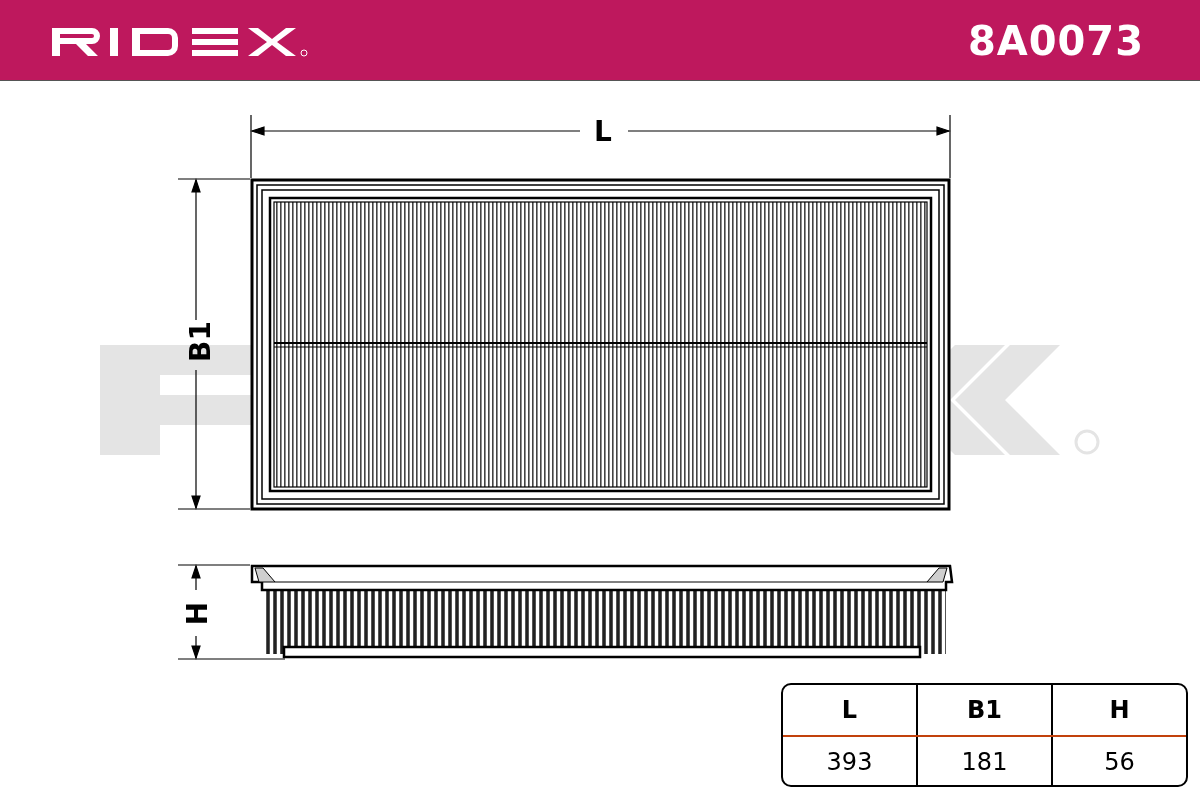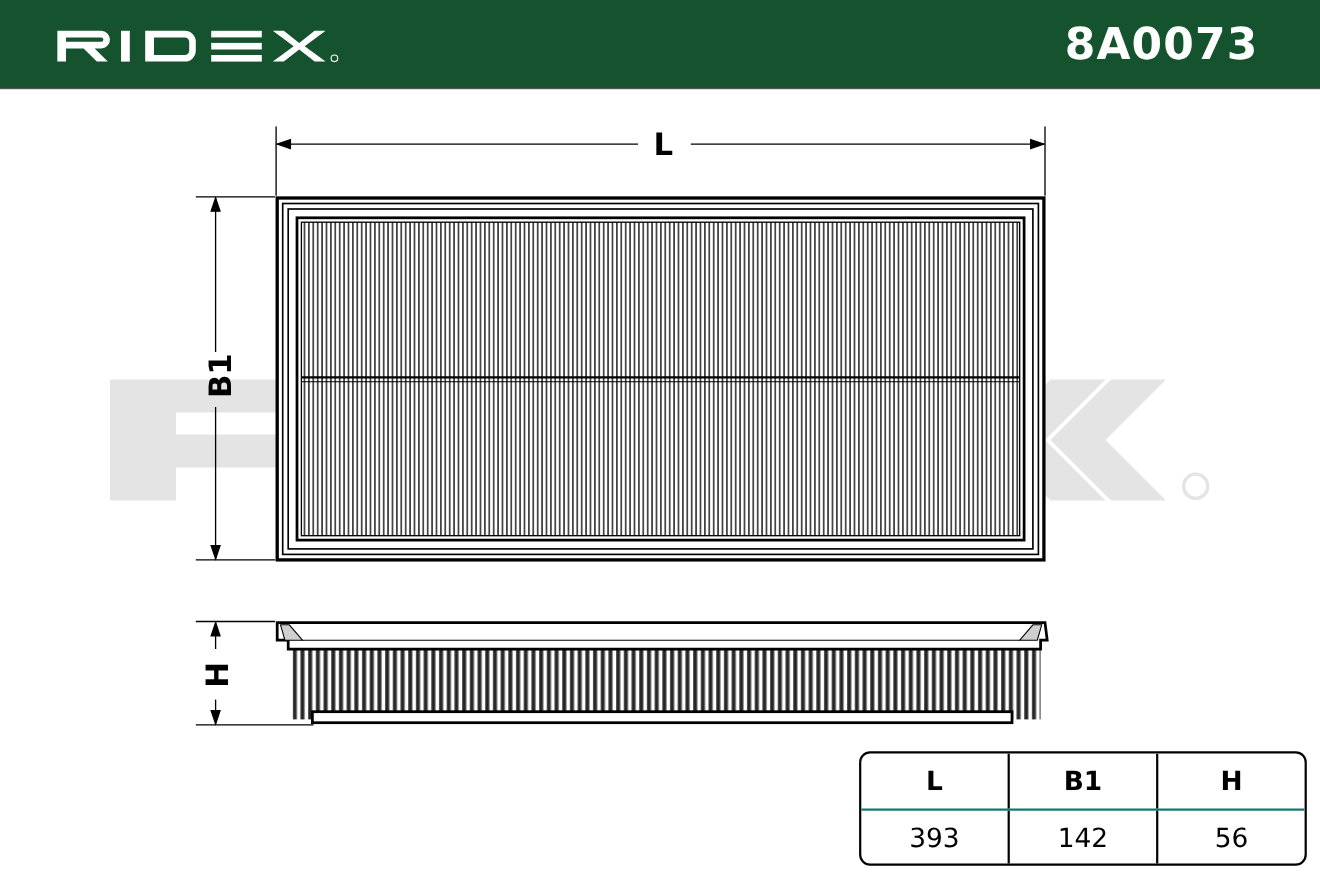--- a/index.html
+++ b/index.html
@@ -2,21 +2,21 @@
 <html><head>
 <meta charset="utf-8">
 <style>
   html, body { margin: 0; padding: 0; }
   body {
     width: 1200px; height: 800px; position: relative; overflow: hidden;
     background: #ffffff; font-family: "Liberation Sans", "DejaVu Sans", sans-serif;
   }
   .header {
     position: absolute; left: 0; top: 0; width: 1200px; height: 80px;
-    background: #14532d; border-bottom: 1px solid #555;
+    background: #be185d; border-bottom: 1px solid #555;
   }
   .brand {
     position: absolute; left: 52px; top: 18px; height: 44px;
   }
   .part-number {
     position: absolute; right: 56px; top: 18px;
     color: #ffffff; font-size: 40px; font-weight: 700; letter-spacing: 1px;
     font-family: "DejaVu Sans", sans-serif;
   }
   .drawing { position: absolute; left: 0; top: 0; }
@@ -27,21 +27,21 @@
   .dim-L { left: 594px; top: 115px; }
   .dim-B1 { left: 180px; top: 325px; transform: rotate(-90deg); transform-origin: center; }
   .dim-H { left: 186px; top: 597px; transform: rotate(-90deg); transform-origin: center; }
 
   .spec-table {
     position: absolute; left: 781px; top: 683px; width: 403px; height: 100px;
     border: 2px solid #000; border-radius: 10px; border-collapse: separate; border-spacing: 0;
     overflow: hidden; font-family: "DejaVu Sans", sans-serif;
   }
   .spec-table .row { display: flex; height: 50px; }
-  .spec-table .row + .row { border-top: 2px solid #0f766e; }
+  .spec-table .row + .row { border-top: 2px solid #c2410c; }
   .spec-table .cell {
     flex: 1; display: flex; align-items: center; justify-content: center;
     font-size: 24px; color: #000;
   }
   .spec-table .cell + .cell { border-left: 2px solid #000; }
   .spec-table .head .cell { font-weight: 700; }
 </style>
 </head>
 <body>
 
@@ -139,16 +139,16 @@
 <div class="dim-label dim-H">H</div>
 
 <div class="spec-table">
   <div class="row head">
     <div class="cell">L</div>
     <div class="cell">B1</div>
     <div class="cell">H</div>
   </div>
   <div class="row">
     <div class="cell">393</div>
-    <div class="cell">142</div>
+    <div class="cell">181</div>
     <div class="cell">56</div>
   </div>
 </div>
 
 </body></html>

